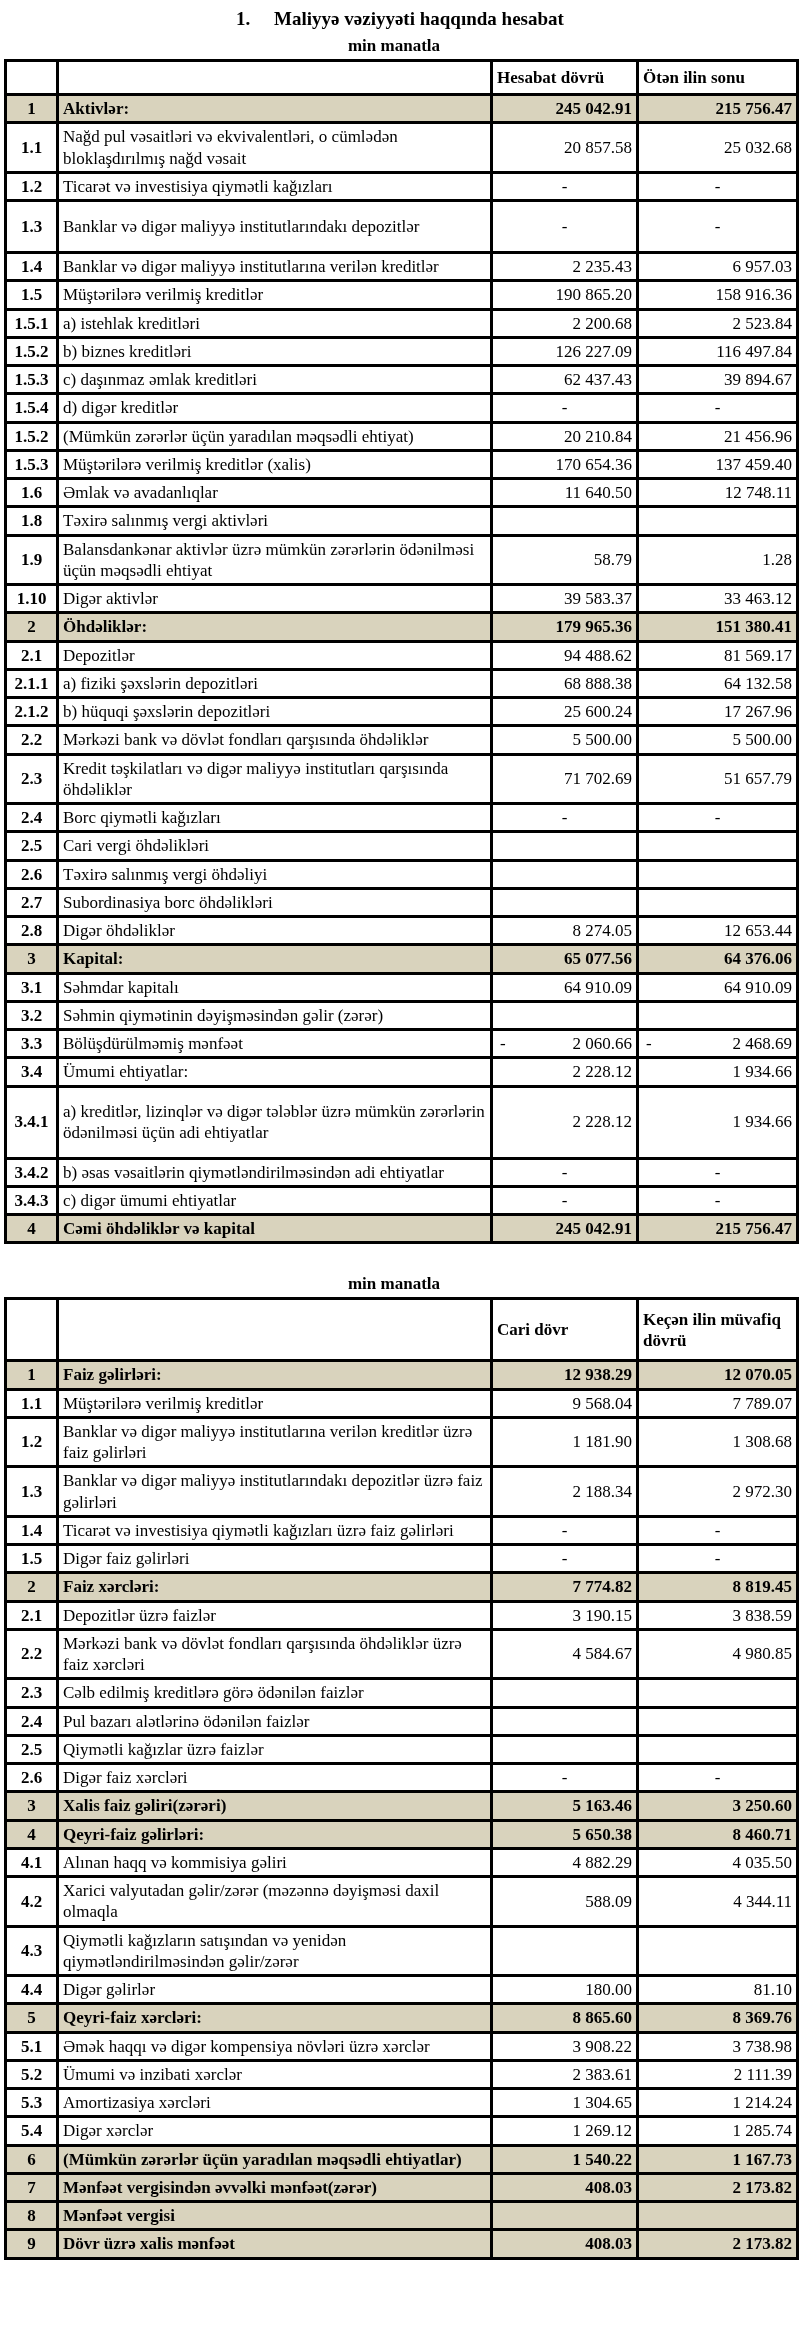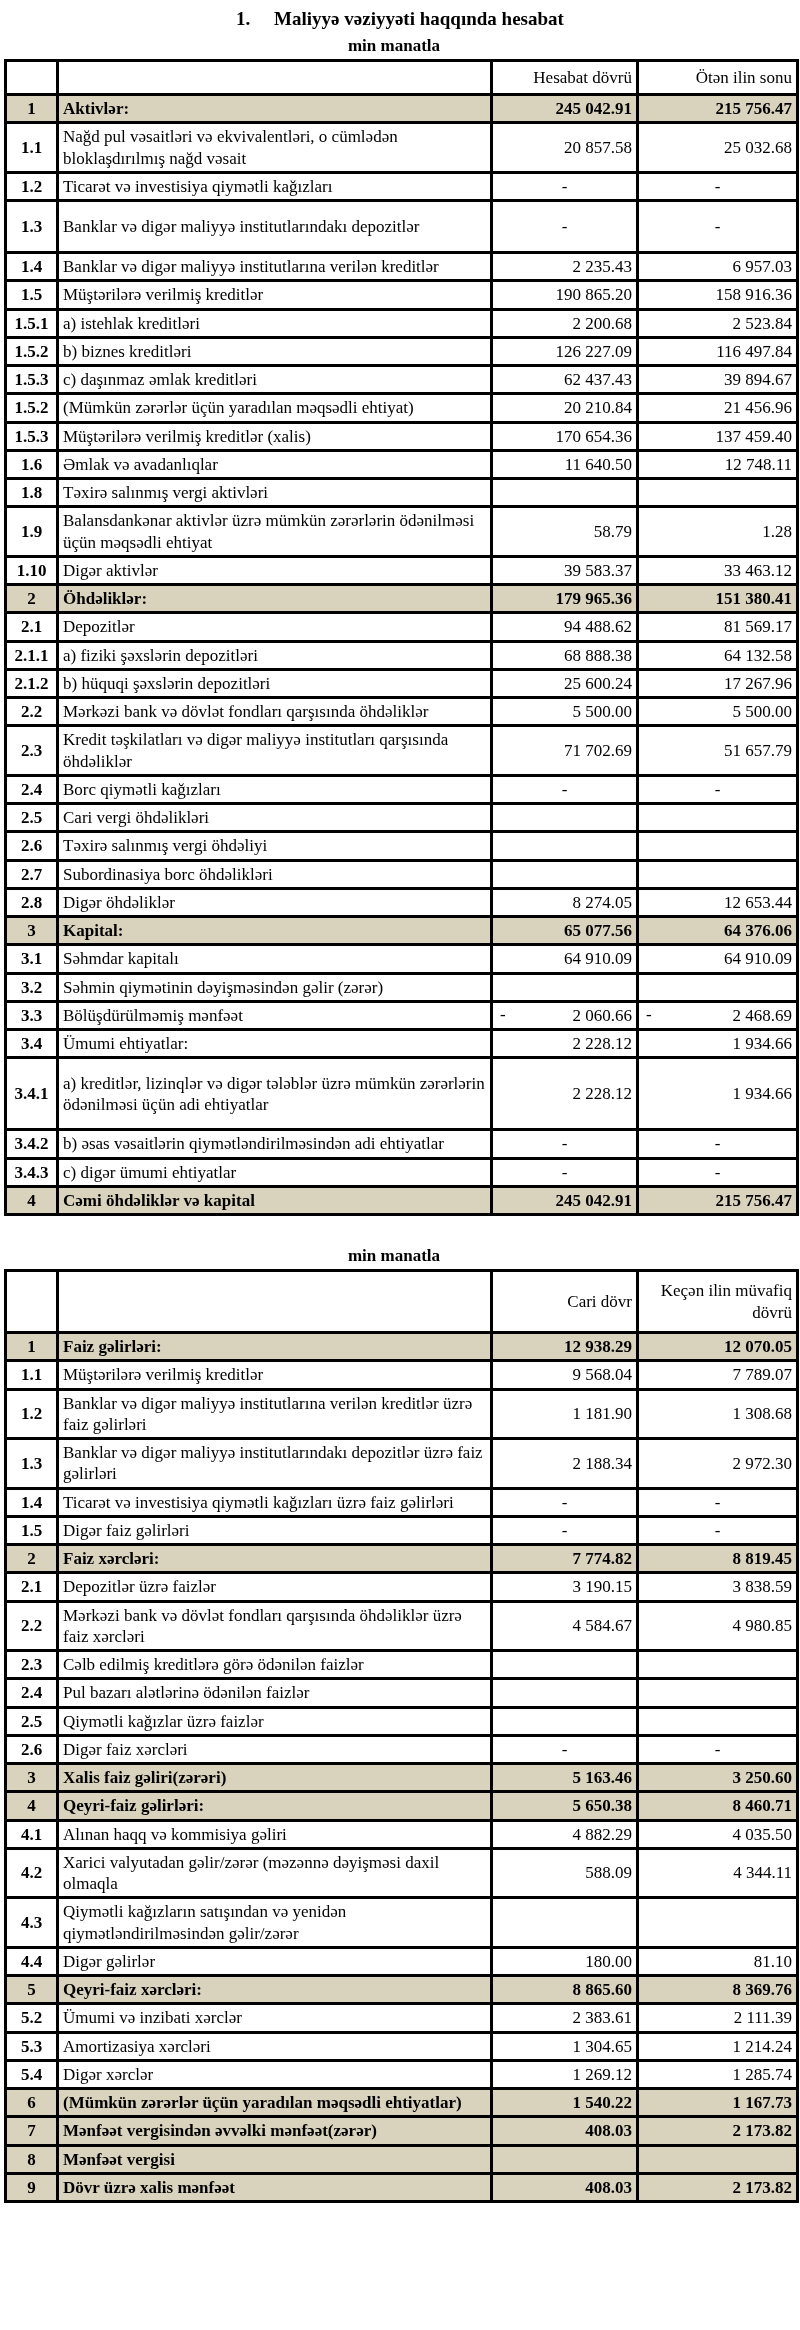--- a/index.html
+++ b/index.html
@@ -32,21 +32,21 @@
     font-size:17px;
   }
   table.fin td, table.fin th{
     border:3px solid #000;
     padding:2px 4px;
     vertical-align:middle;
     line-height:1.25;
   }
   
   th.num-h{border-top:3px solid #ffffff;background:#fff;}
-  th{font-weight:400;text-align:right;}
+  th{font-weight:700;text-align:left;}
   th.val-h{font-size:17px;padding:4px 2px;}
   col.c1{width:52px;}
   col.c2{width:434px;}
   col.c3{width:146px;}
   col.c4{width:160px;}
   td.c-num{
     text-align:center;
     font-weight:700;
     padding:2px 3px;
   }
@@ -144,20 +144,26 @@
           <td class="c-val"><span>126 227.09</span></td>
           <td class="c-val"><span>116 497.84</span></td>
         </tr>
         <tr>
           <td class="c-num">1.5.3</td>
           <td class="c-label">c) daşınmaz əmlak kreditləri</td>
           <td class="c-val"><span>62 437.43</span></td>
           <td class="c-val"><span>39 894.67</span></td>
         </tr>
         <tr>
+          <td class="c-num">1.5.4</td>
+          <td class="c-label">d) digər kreditlər</td>
+          <td class="c-val dash">-</td>
+          <td class="c-val dash">-</td>
+        </tr>
+        <tr>
           <td class="c-num">1.5.2</td>
           <td class="c-label">(Mümkün zərərlər üçün yaradılan məqsədli ehtiyat)</td>
           <td class="c-val"><span>20 210.84</span></td>
           <td class="c-val"><span>21 456.96</span></td>
         </tr>
         <tr>
           <td class="c-num">1.5.3</td>
           <td class="c-label">Müştərilərə verilmiş kreditlər (xalis)</td>
           <td class="c-val"><span>170 654.36</span></td>
           <td class="c-val"><span>137 459.40</span></td>
@@ -443,20 +449,26 @@
           <td class="c-val"><span>180.00</span></td>
           <td class="c-val"><span>81.10</span></td>
         </tr>
         <tr class="section">
           <td class="c-num">5</td>
           <td class="c-label">Qeyri-faiz xərcləri:</td>
           <td class="c-val"><span>8 865.60</span></td>
           <td class="c-val"><span>8 369.76</span></td>
         </tr>
         <tr>
+          <td class="c-num">5.1</td>
+          <td class="c-label clip">Əmək haqqı və digər kompensiya növləri üzrə xərclər</td>
+          <td class="c-val"><span>3 908.22</span></td>
+          <td class="c-val"><span>3 738.98</span></td>
+        </tr>
+        <tr>
           <td class="c-num">5.2</td>
           <td class="c-label">Ümumi və inzibati xərclər</td>
           <td class="c-val"><span>2 383.61</span></td>
           <td class="c-val"><span>2 111.39</span></td>
         </tr>
         <tr>
           <td class="c-num">5.3</td>
           <td class="c-label">Amortizasiya xərcləri</td>
           <td class="c-val"><span>1 304.65</span></td>
           <td class="c-val"><span>1 214.24</span></td>

